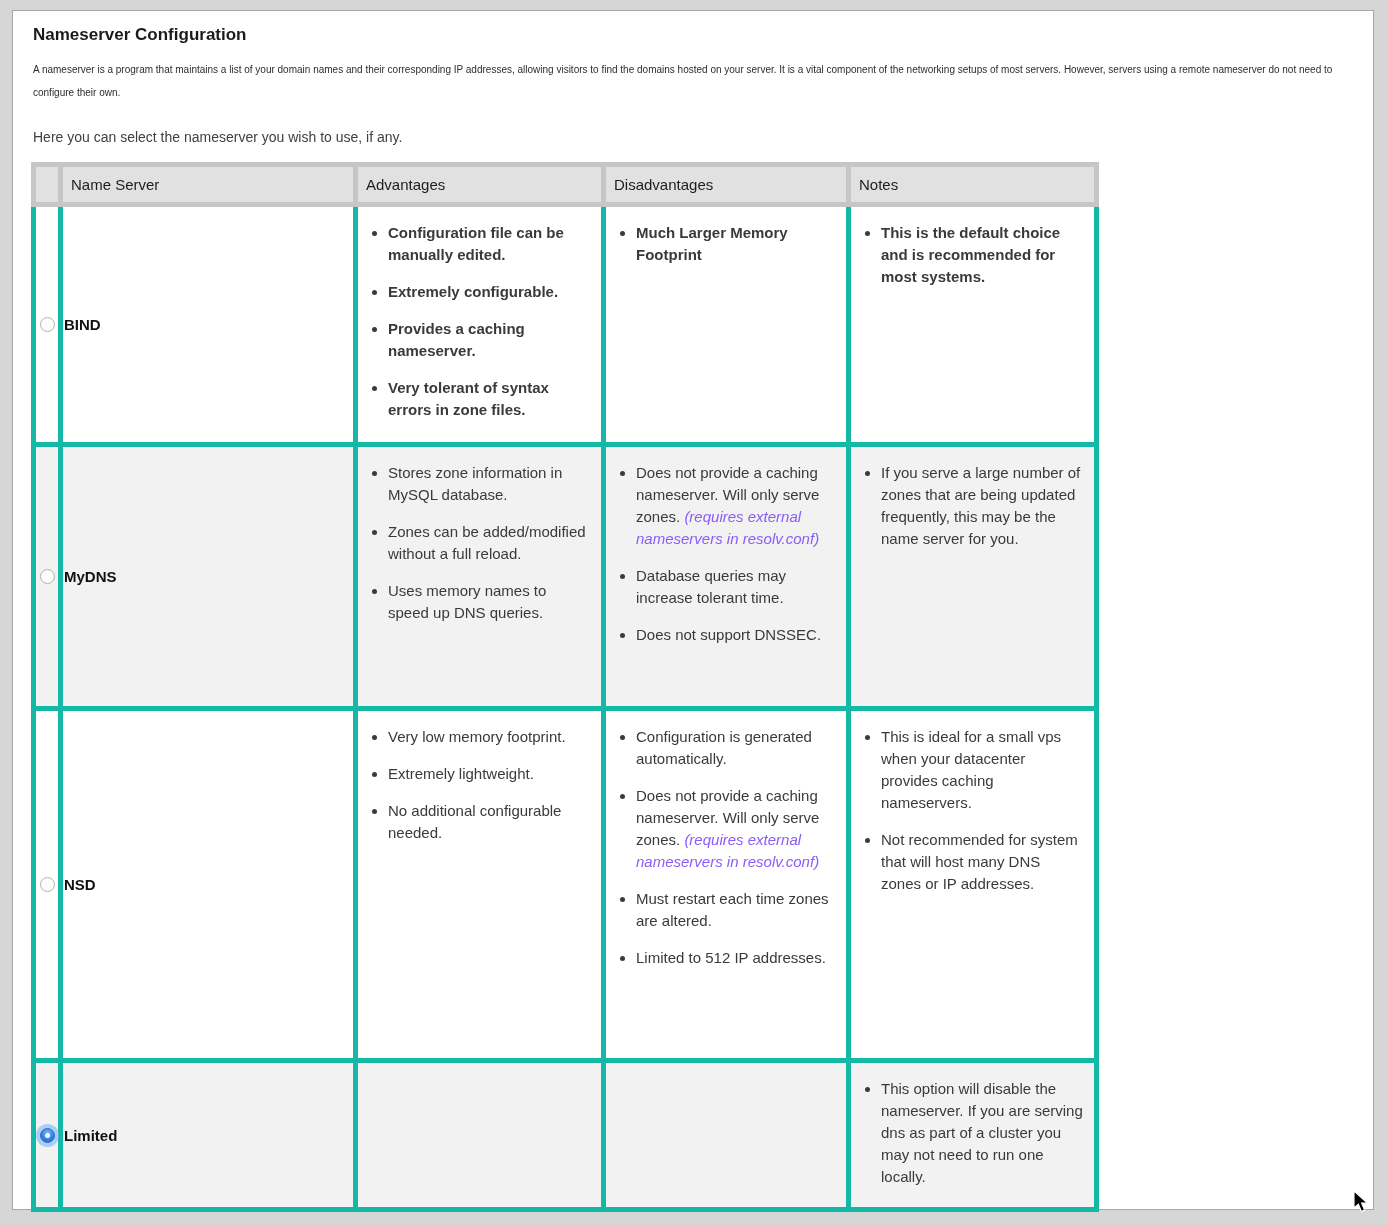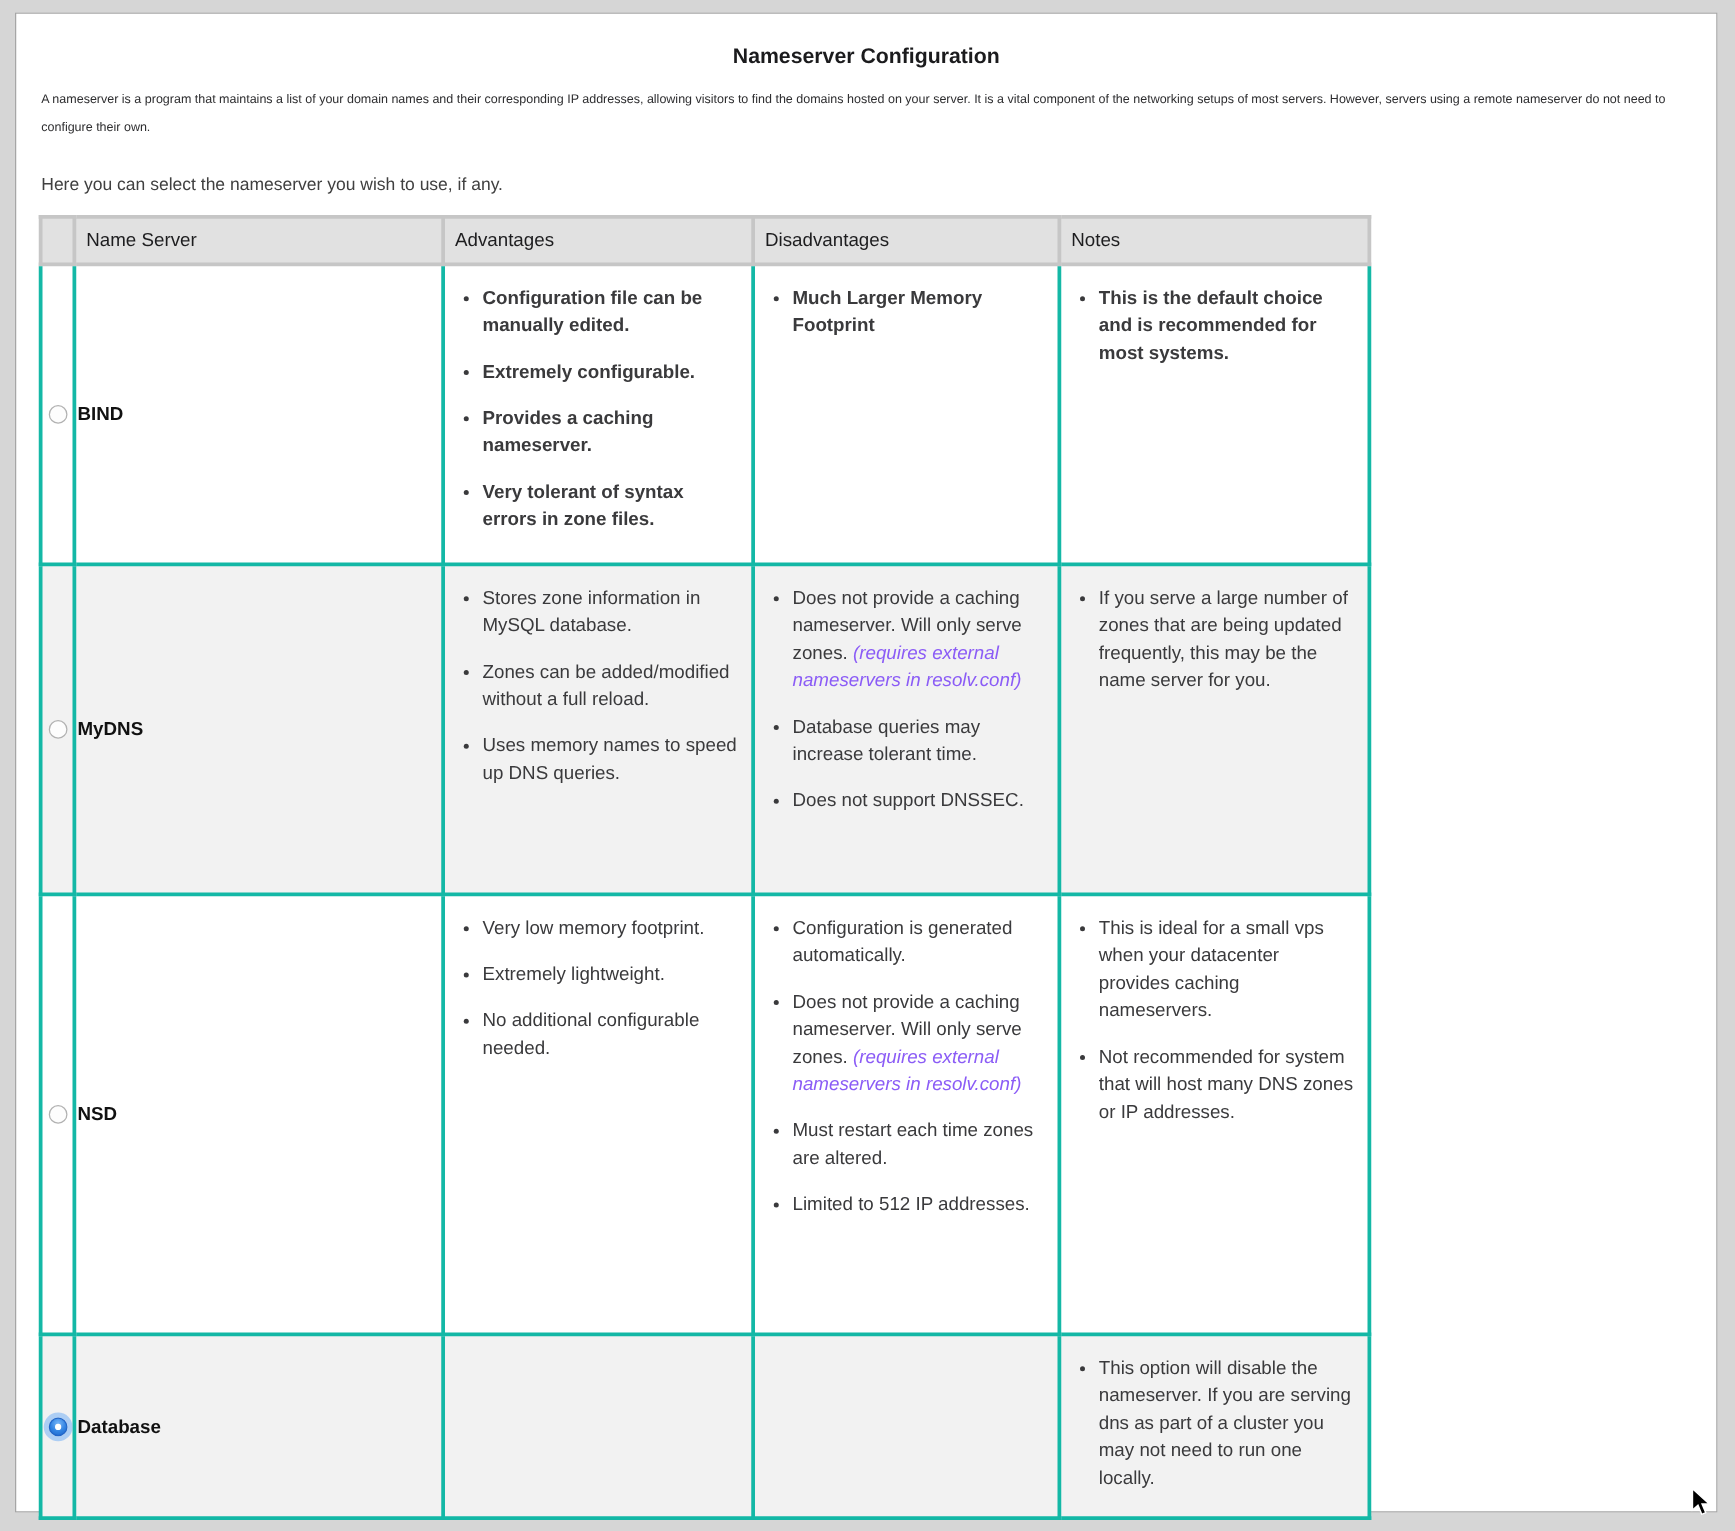--- a/index.html
+++ b/index.html
@@ -16,22 +16,21 @@
     left: 12px; top: 10px;
     width: 1362px; height: 1200px;
     background: #ffffff;
     border: 1px solid #a6a6a6;
     padding: 12px 20px 0 20px;
   }
   .page-title {
     font-size: 17px;
     font-weight: bold;
     color: #1b1b1d;
-    margin: 12px 0 13px 0;
-    text-align: center;
+    margin: 2px 0 13px 0;
   }
   .page-description {
     font-size: 10px;
     line-height: 23px;
     color: #2d2d2f;
     margin: 0 0 25px 0;
     max-width: 1324px;
   }
   .page-instruction {
     font-size: 14px;
@@ -39,21 +38,21 @@
     margin: 0 0 17px 0;
   }
   table.ns-table {
     border-collapse: collapse;
     table-layout: fixed;
     width: 1063px;
     margin-left: -2px;
     font-size: 15px;
   }
   .ns-table th, .ns-table td {
-    border: 3px solid #14b8a6;
+    border: 5px solid #14b8a6;
   }
   .ns-table thead th {
     background: #e1e1e1;
     border-color: #c6c6c6;
     font-weight: normal;
     text-align: left;
     color: #1d1d1f;
     font-size: 15px;
     padding: 9px 8px;
     height: 38px;
@@ -223,21 +222,21 @@
               <li>Not recommended for system that will host many DNS zones or IP addresses.</li>
             </ul>
           </td>
         </tr>
         <tr class="stripe">
           <td class="radio-cell">
             <div class="radio selected" role="radio" aria-checked="true">
               <div class="dot"></div>
             </div>
           </td>
-          <td class="name-cell">Database</td>
+          <td class="name-cell">Limited</td>
           <td class="list-cell"></td>
           <td class="list-cell"></td>
           <td class="list-cell">
             <ul>
               <li>This option will disable the nameserver. If you are serving dns as part of a cluster you may not need to run one locally.</li>
             </ul>
           </td>
         </tr>
       </tbody>
   </table>

